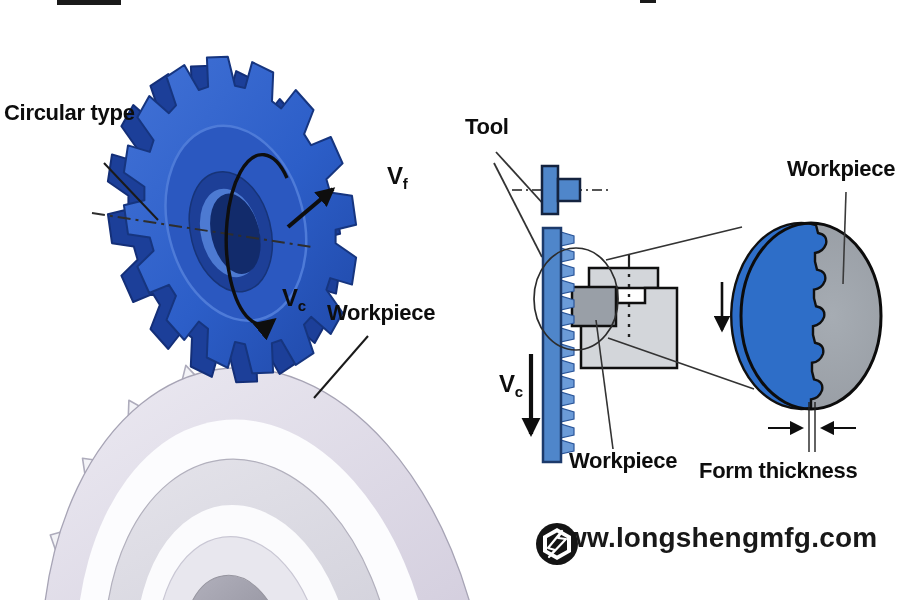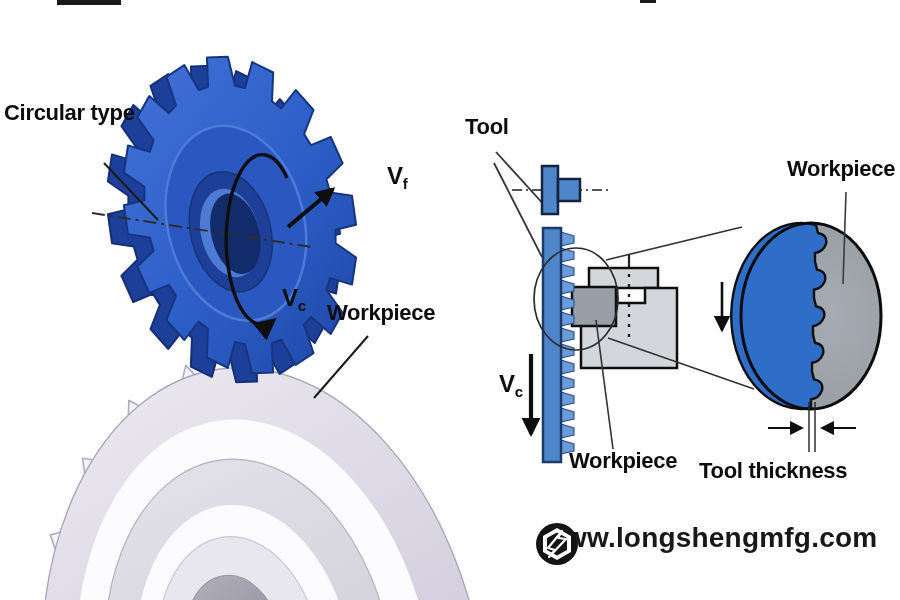--- a/index.html
+++ b/index.html
@@ -162,21 +162,21 @@
     <span>V</span><span class="vsub">c</span>
   </div>
   <div class="lbl" style="left:327px;top:300px;">Workpiece</div>
 
   <div class="lbl" style="left:465px;top:114px;">Tool</div>
   <div class="lbl vlabel" style="left:499px;top:370px;">
     <span>V</span><span class="vsub">c</span>
   </div>
   <div class="lbl" style="left:569px;top:448px;">Workpiece</div>
   <div class="lbl" style="left:787px;top:156px;">Workpiece</div>
-  <div class="lbl" style="left:699px;top:458px;">Tool thickness</div>
+  <div class="lbl" style="left:699px;top:458px;">Form thickness</div>
 
   <div class="watermark">
     <svg width="44" height="44" viewBox="0 0 44 44">
       <circle cx="22" cy="22" r="21" fill="#141414"></circle>
       <path d="M22 6 L36 14 V30 L22 38 L8 30 V14 Z M22 10.5 L32 16 V28 L22 33.5 L12 28 V16 Z" fill="#ffffff" fill-rule="evenodd"></path>
       <path d="M27,9 L13,26 L20,28 L14,35 L31,17 L23,16 Z" fill="#141414" stroke="#ffffff" stroke-width="2.2" stroke-linejoin="round"></path>
     </svg>
     <span class="wm-text">www.longshengmfg.com</span>
   </div>
 

